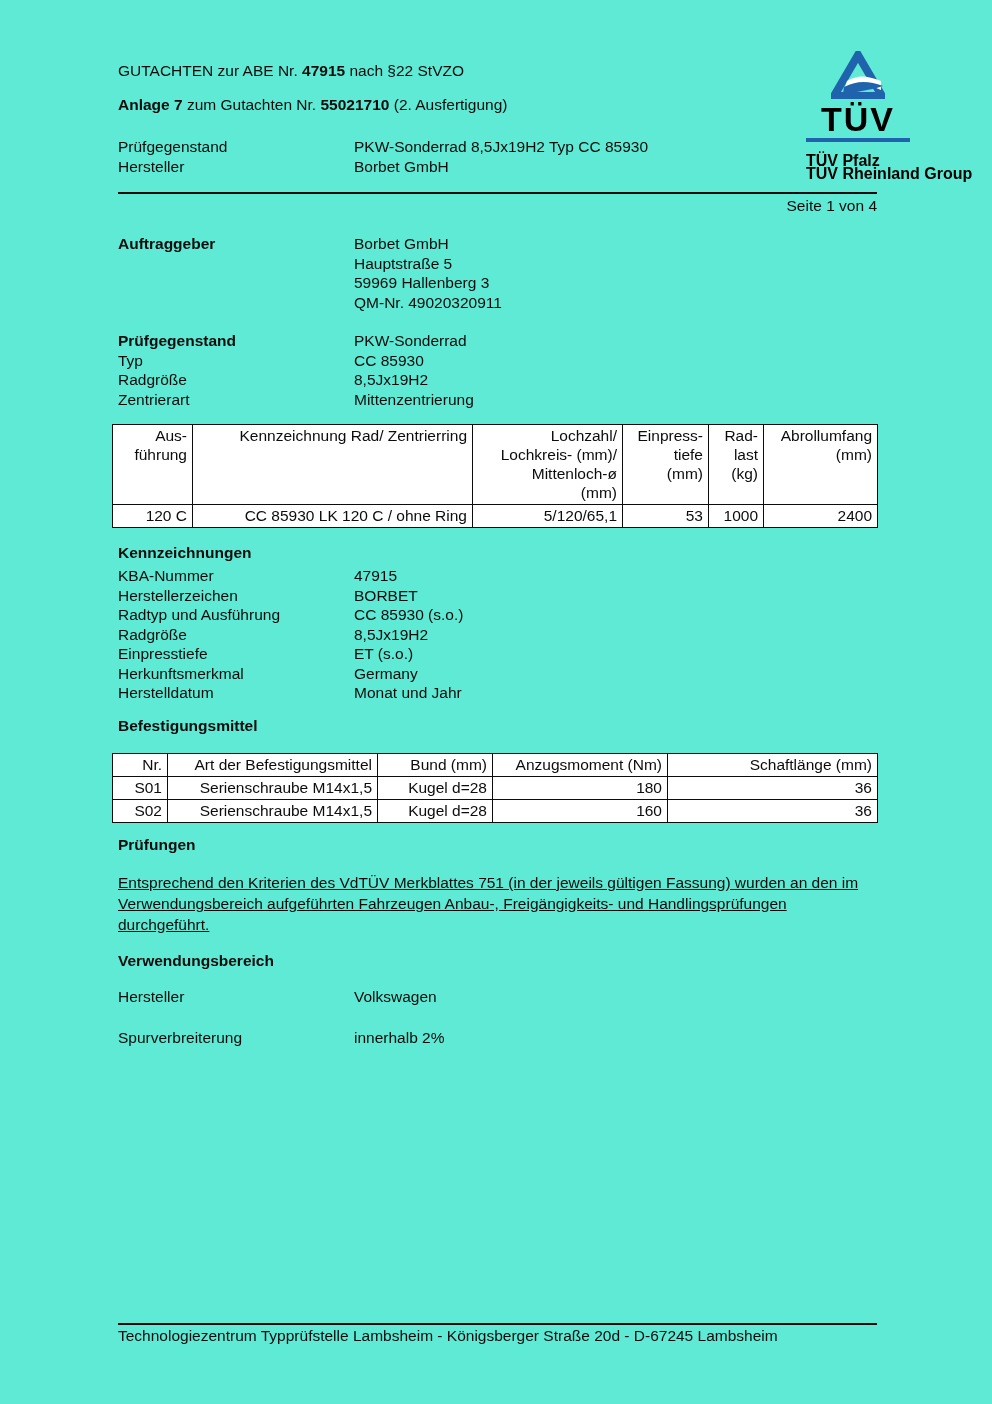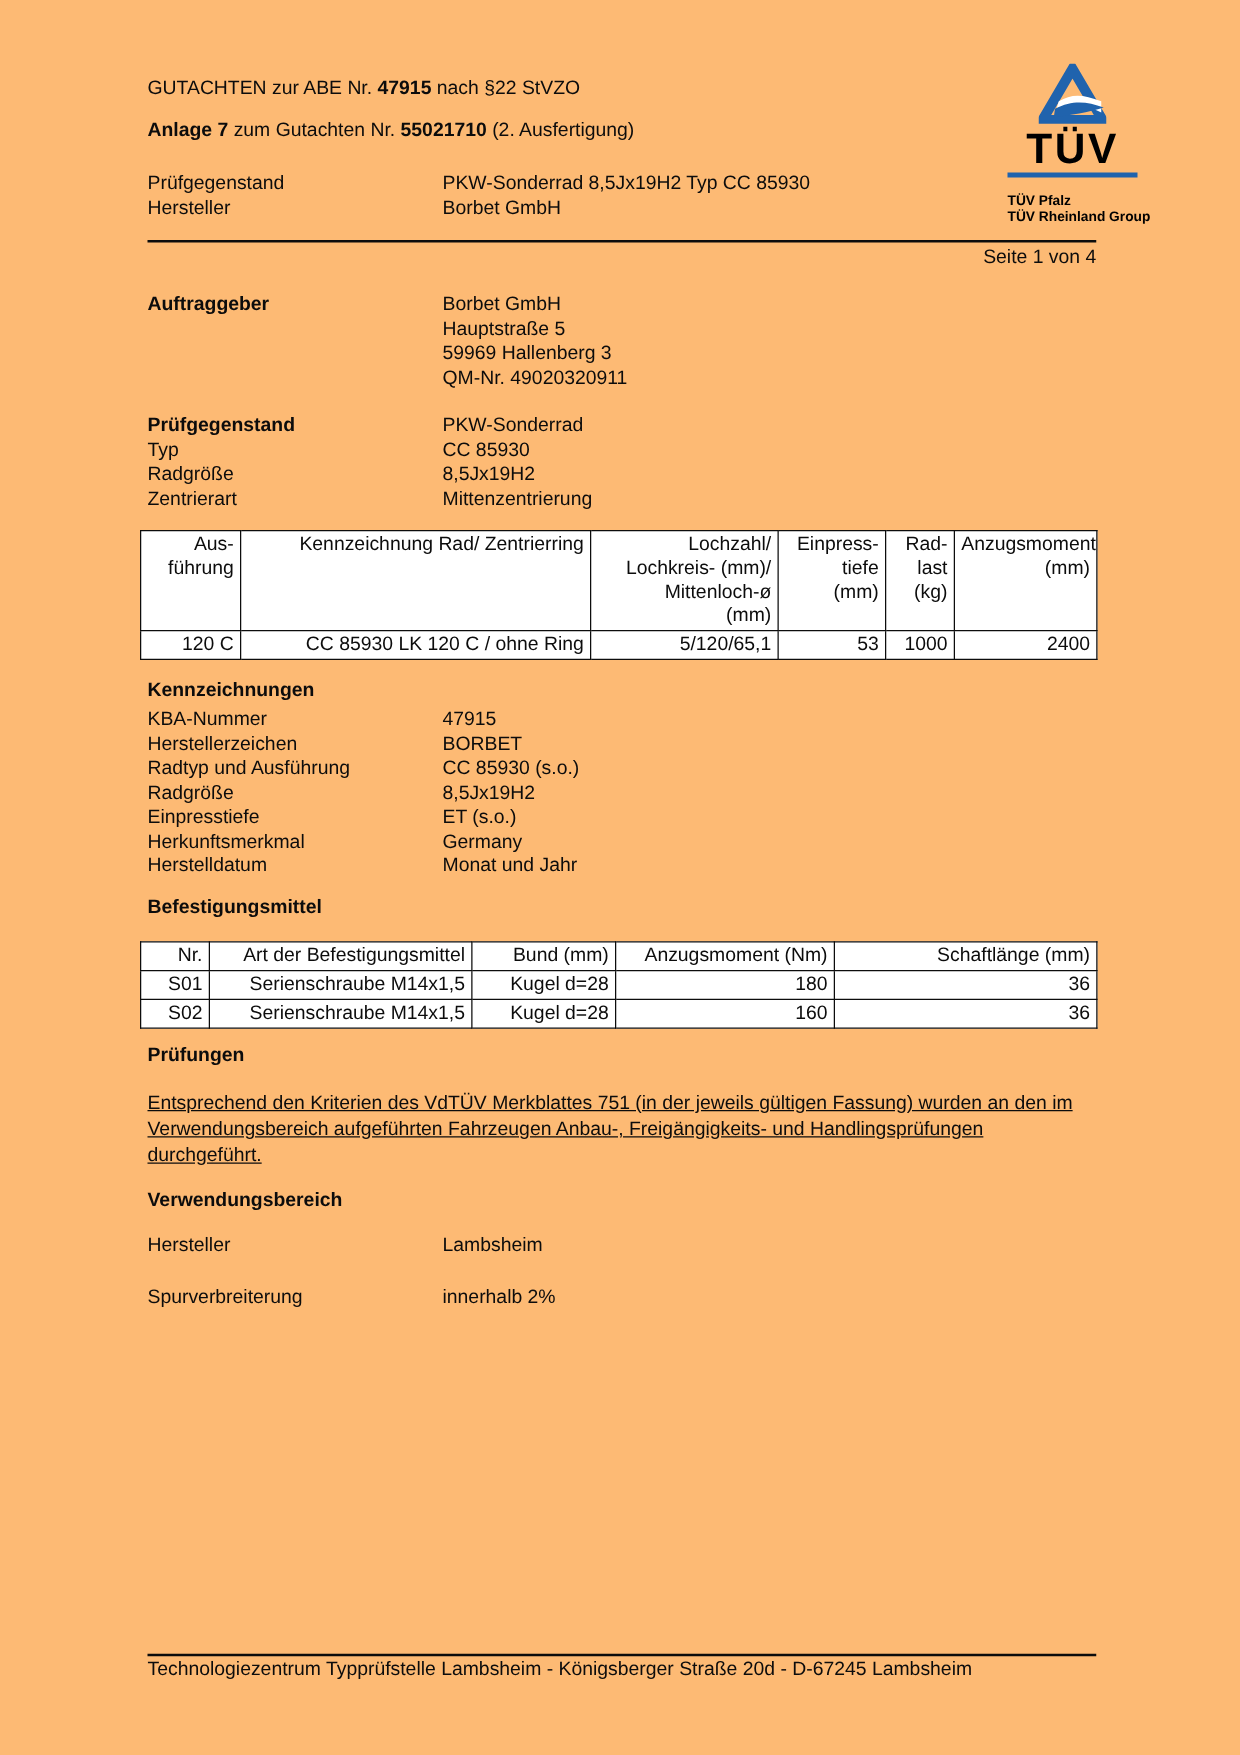--- a/index.html
+++ b/index.html
@@ -1,21 +1,21 @@
 <!DOCTYPE html>
 <html><head>
 <meta charset="utf-8">
 <style>
   * { box-sizing: border-box; }
   html, body { margin: 0; padding: 0; background: #ffffff; }
   .page {
     position: relative;
     width: 992px;
     height: 1404px;
-    background: #fdba74;
+    background: #5eead4;
     font-family: "Liberation Sans", sans-serif;
     font-size: 15.5px;
     color: #0c0c0c;
     overflow: hidden;
   }
   .abs { position: absolute; }
   .cx { left: 118px; width: 759px; }
   .bold { font-weight: bold; }
   .lines { line-height: 19.5px; }
   .lv { display: grid; grid-template-columns: 236px 1fr; }
@@ -43,21 +43,21 @@
     font-weight: bold;
     font-size: 34px;
     line-height: 32px;
     letter-spacing: 2px;
     margin-top: 4px;
     color: #000;
   }
   .logo-rule { height: 4px; margin-top: 3px; }
   .logo-org {
     margin-top: 13px;
-    font-size: 11px;
+    font-size: 16px;
     font-weight: bold;
     line-height: 12.5px;
     color: #000;
     white-space: nowrap;
   }
   .para { line-height: 21px; text-decoration: underline; }
 </style>
 </head>
 <body>
 
@@ -145,21 +145,21 @@
       <th>Lochzahl/
 Lochkreis- (mm)/
 Mittenloch-ø
 (mm)</th>
       <th>Einpress-
 tiefe
 (mm)</th>
       <th>Rad-
 last
 (kg)</th>
-      <th>Anzugsmoment
+      <th>Abrollumfang
 (mm)</th>
     </tr>
     <tr>
       <td>120 C</td>
       <td>CC 85930 LK 120 C / ohne Ring</td>
       <td>5/120/65,1</td>
       <td>53</td>
       <td>1000</td>
       <td>2400</td>
     </tr>
@@ -231,21 +231,21 @@
     </tr>
   </tbody>
     </table>
 
   <div class="abs cx bold" style="top:836px">Prüfungen</div>
   <div class="abs cx para" style="top:872px">Entsprechend den Kriterien des VdTÜV Merkblattes 751 (in der jeweils gültigen Fassung) wurden an den im Verwendungsbereich aufgeführten Fahrzeugen Anbau-, Freigängigkeits- und Handlingsprüfungen durchgeführt.</div>
 
   <div class="abs cx bold" style="top:952px">Verwendungsbereich</div>
   <div class="abs cx lv" style="top:988px">
     <span>Hersteller</span>
-    <span>Lambsheim</span>
+    <span>Volkswagen</span>
   </div>
   <div class="abs cx lv" style="top:1029px">
     <span>Spurverbreiterung</span>
     <span>innerhalb 2%</span>
   </div>
 
   <div class="abs cx hr" style="top:1323px"></div>
   <div class="abs cx" style="top:1327px">Technologiezentrum Typprüfstelle Lambsheim - Königsberger Straße 20d - D-67245 Lambsheim</div>
 
 </div>

